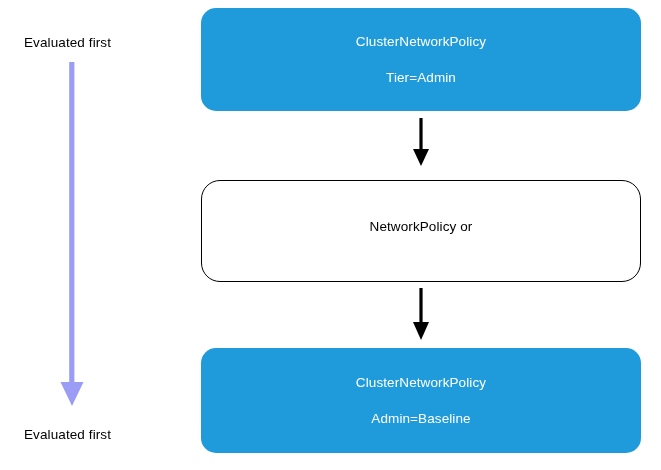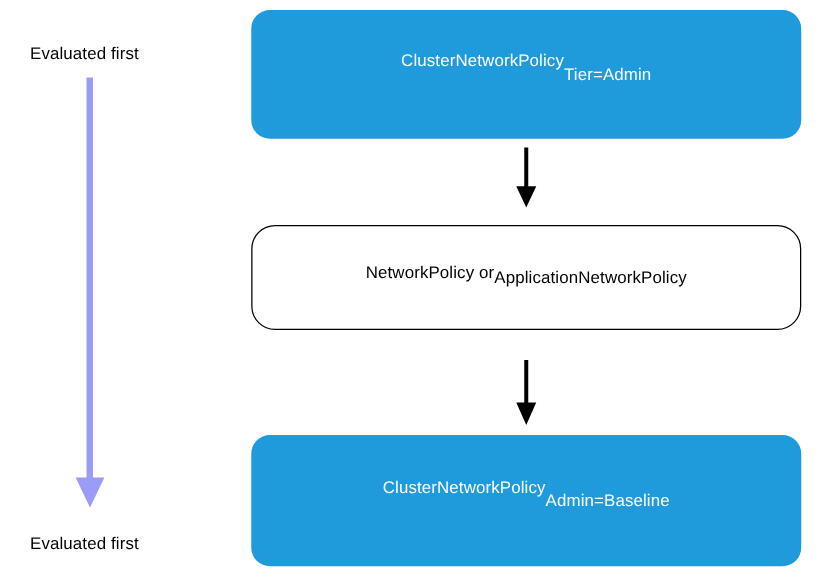--- a/index.html
+++ b/index.html
@@ -42,41 +42,41 @@
     overflow: visible;
   }
 
   
   .node {
     position: absolute;
     left: 201px;
     width: 440px;
     box-sizing: border-box;
     display: flex;
-    flex-direction: row;
+    flex-direction: column;
     align-items: center;
     justify-content: center;
     text-align: center;
   }
 
   .node-blue {
     background: #1f9bdc;
     border-radius: 15px;
     color: #ffffff;
   }
 
   .node-white {
     background: #ffffff;
     border: 1.4px solid #000000;
     border-radius: 19px;
     color: #000000;
   }
 
   #node-admin    { top: 8px;   height: 103px; }
-  #node-mid      { top: 180px; height: 84px; }
+  #node-mid      { top: 180px; height: 102px; }
   #node-baseline { top: 348px; height: 105px; }
 
   .node-line {
     font-size: 13.5px;
     line-height: 1;
     white-space: nowrap;
     letter-spacing: 0.1px;
   }
   .node-blue .node-line-primary   { margin-bottom: 22px; }
   .node-white .node-line-primary  { margin-bottom: 9px; }
@@ -112,21 +112,20 @@
     <div class="node-line node-line-secondary">Tier=Admin</div>
   </div>
 
   <svg class="flow-arrow" id="flow-arrow-1" viewBox="0 0 32 50" width="32" height="50" xmlns="http://www.w3.org/2000/svg" aria-hidden="true">
     <rect x="14.4" y="0" width="3.2" height="33" fill="#000000"></rect>
     <polygon points="8,31 24,31 16,48" fill="#000000"></polygon>
   </svg>
 
   <div class="node node-white" id="node-mid">
     <div class="node-line node-line-primary">NetworkPolicy or</div>
-    <div class="node-line node-line-secondary">ApplicationNetworkPolicy</div>
   </div>
 
   <svg class="flow-arrow" id="flow-arrow-2" viewBox="0 0 32 54" width="32" height="54" xmlns="http://www.w3.org/2000/svg" aria-hidden="true">
     <rect x="14.4" y="0" width="3.2" height="36" fill="#000000"></rect>
     <polygon points="8,34 24,34 16,52" fill="#000000"></polygon>
   </svg>
 
   <div class="node node-blue" id="node-baseline">
     <div class="node-line node-line-primary">ClusterNetworkPolicy</div>
     <div class="node-line node-line-secondary">Admin=Baseline</div>

